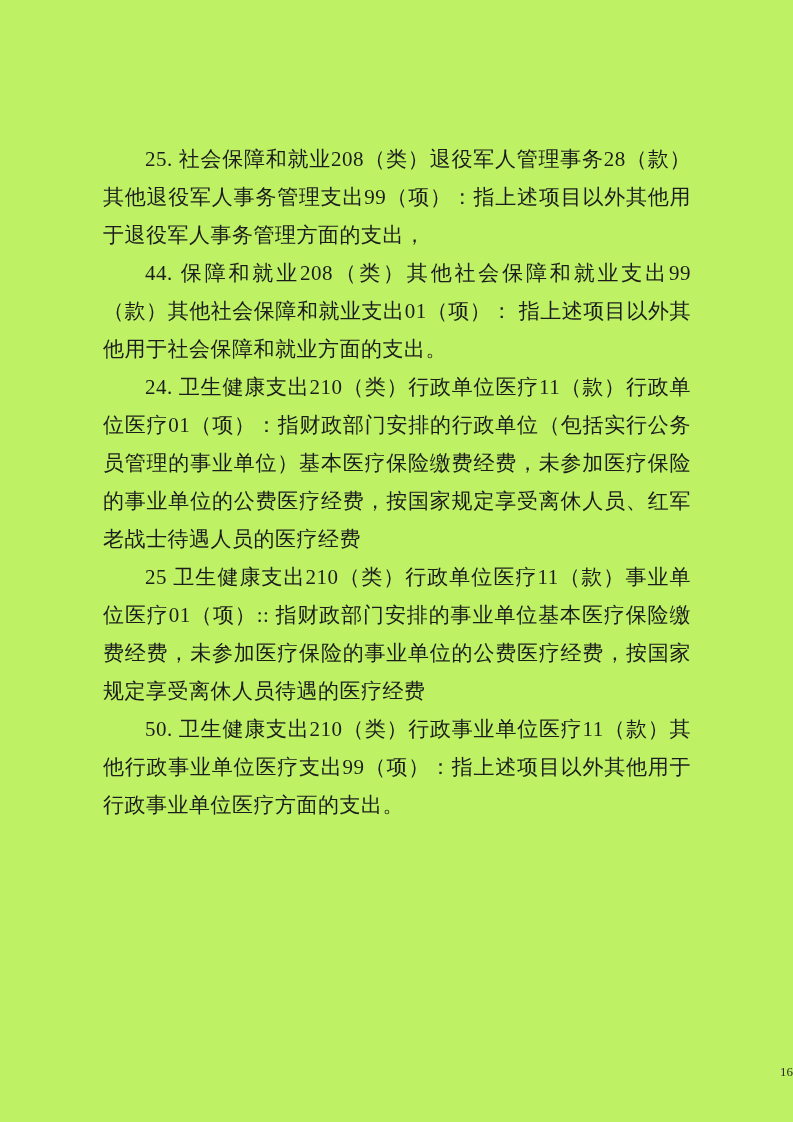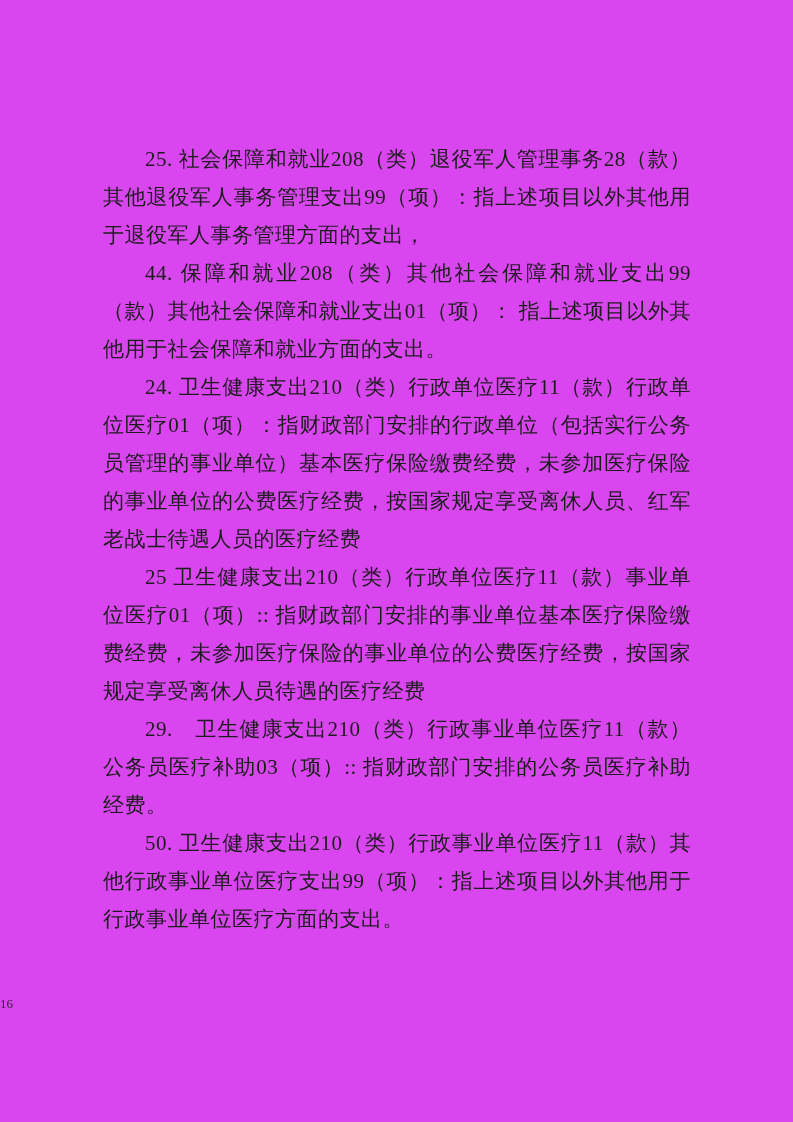--- a/index.html
+++ b/index.html
@@ -4,55 +4,54 @@
 <style>
   * { margin: 0; padding: 0; box-sizing: border-box; }
   html, body {
     background: #ffffff;
     font-family: "Liberation Serif", "DejaVu Serif", serif;
   }
   .page {
     position: relative;
     width: 793px;
     height: 1122px;
-    background: #d946ef;
+    background: #bef264;
     overflow: hidden;
   }
   .content {
     position: absolute;
     top: 140px;
     left: 103px;
     width: 588px;
   }
   .content p {
     font-size: 21px;
     line-height: 38px;
     color: #1c1c1c;
     text-align: justify;
     text-justify: inter-character;
     text-indent: 2em;
     letter-spacing: 0.5px;
   }
   .page-number {
     position: absolute;
-    top: 996px;
+    top: 1064px;
     left: 0;
     width: 100%;
-    text-align: left;
+    text-align: right;
     font-size: 13px;
     color: #2a2a2a;
     font-family: "Liberation Serif", "DejaVu Serif", serif;
   }
 </style>
 </head>
 <body>
 
 <div class="page">
   <div class="content">
     <p>25. 社会保障和就业208（类）退役军人管理事务28（款）其他退役军人事务管理支出99（项）：指上述项目以外其他用于退役军人事务管理方面的支出，</p>
     <p>44. 保障和就业208（类）其他社会保障和就业支出99（款）其他社会保障和就业支出01（项）： 指上述项目以外其他用于社会保障和就业方面的支出。</p>
     <p>24. 卫生健康支出210（类）行政单位医疗11（款）行政单位医疗01（项）：指财政部门安排的行政单位（包括实行公务员管理的事业单位）基本医疗保险缴费经费，未参加医疗保险的事业单位的公费医疗经费，按国家规定享受离休人员、红军老战士待遇人员的医疗经费</p>
     <p>25 卫生健康支出210（类）行政单位医疗11（款）事业单位医疗01（项）:: 指财政部门安排的事业单位基本医疗保险缴费经费，未参加医疗保险的事业单位的公费医疗经费，按国家规定享受离休人员待遇的医疗经费</p>
-    <p>29.　卫生健康支出210（类）行政事业单位医疗11（款）公务员医疗补助03（项）:: 指财政部门安排的公务员医疗补助经费。</p>
     <p>50. 卫生健康支出210（类）行政事业单位医疗11（款）其他行政事业单位医疗支出99（项）：指上述项目以外其他用于行政事业单位医疗方面的支出。</p>
   </div>
   <div class="page-number">16</div>
 </div>
 
 </body></html>

